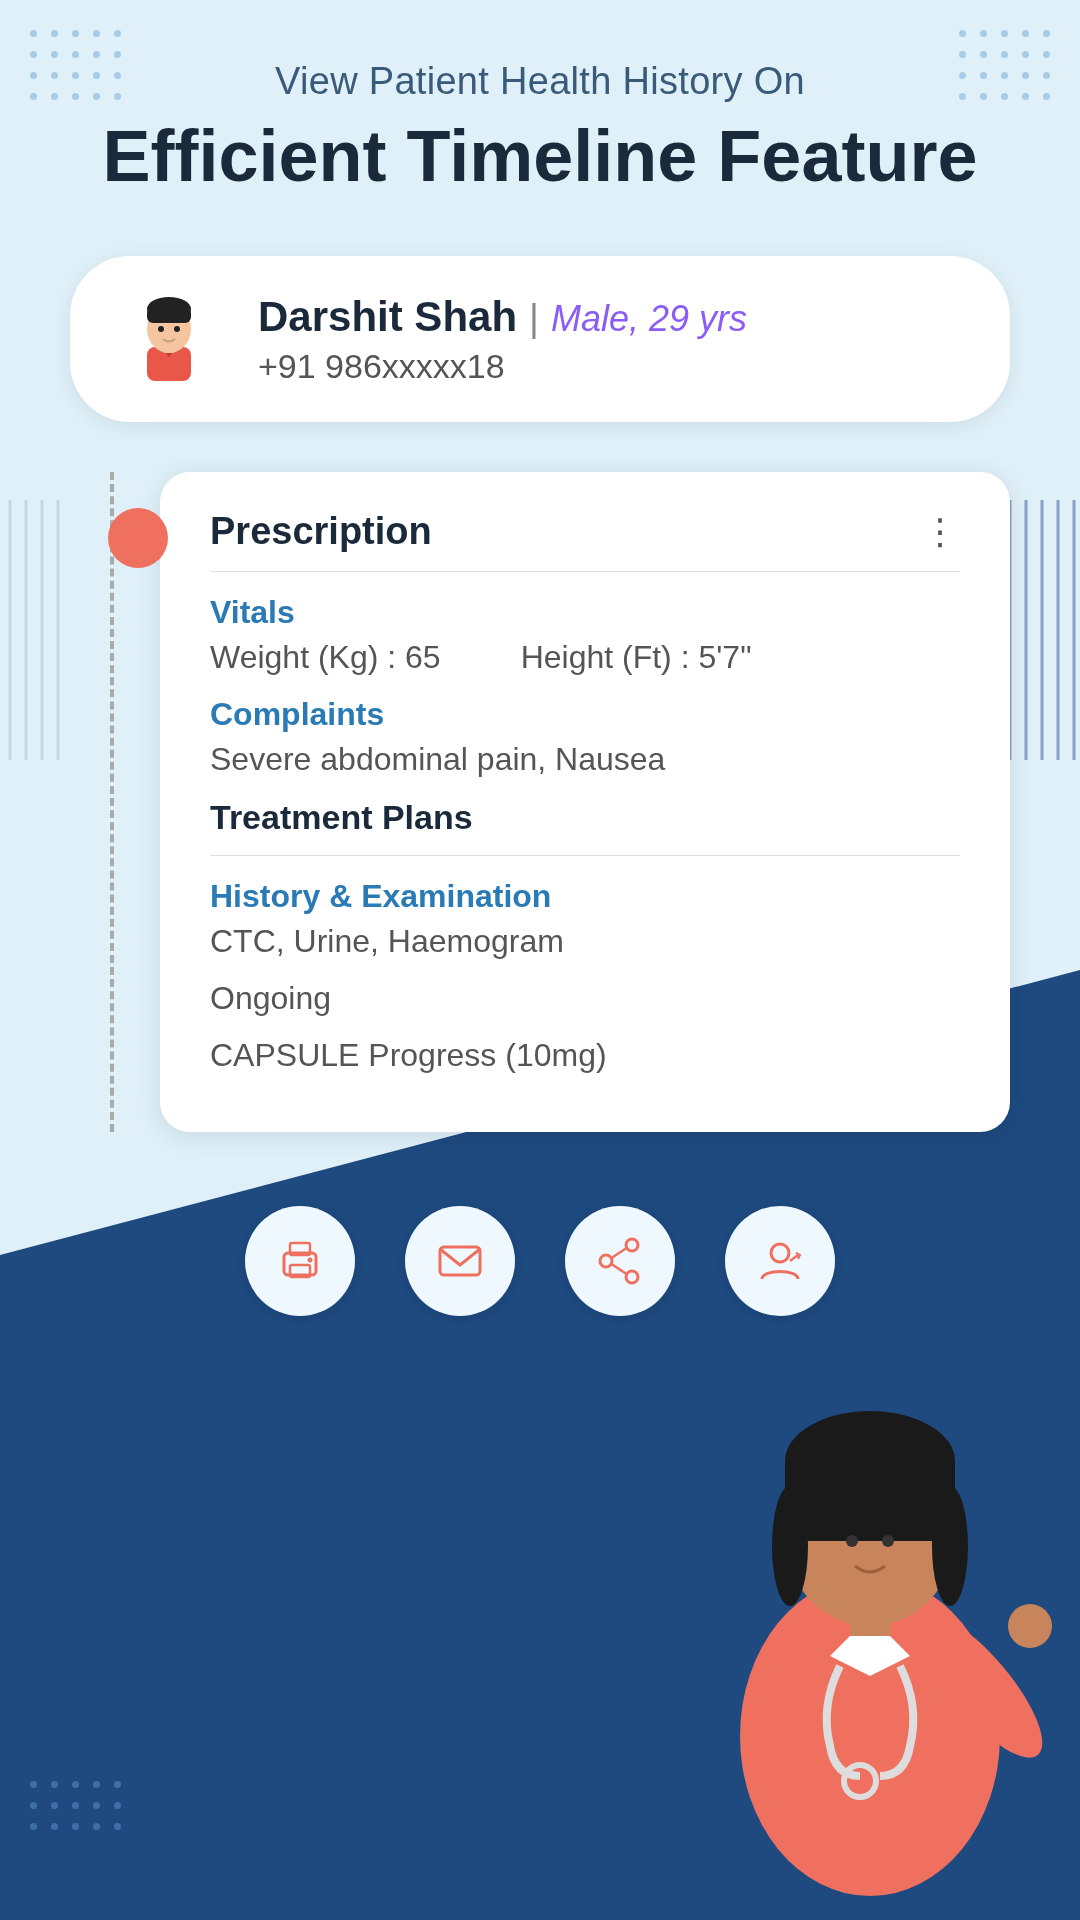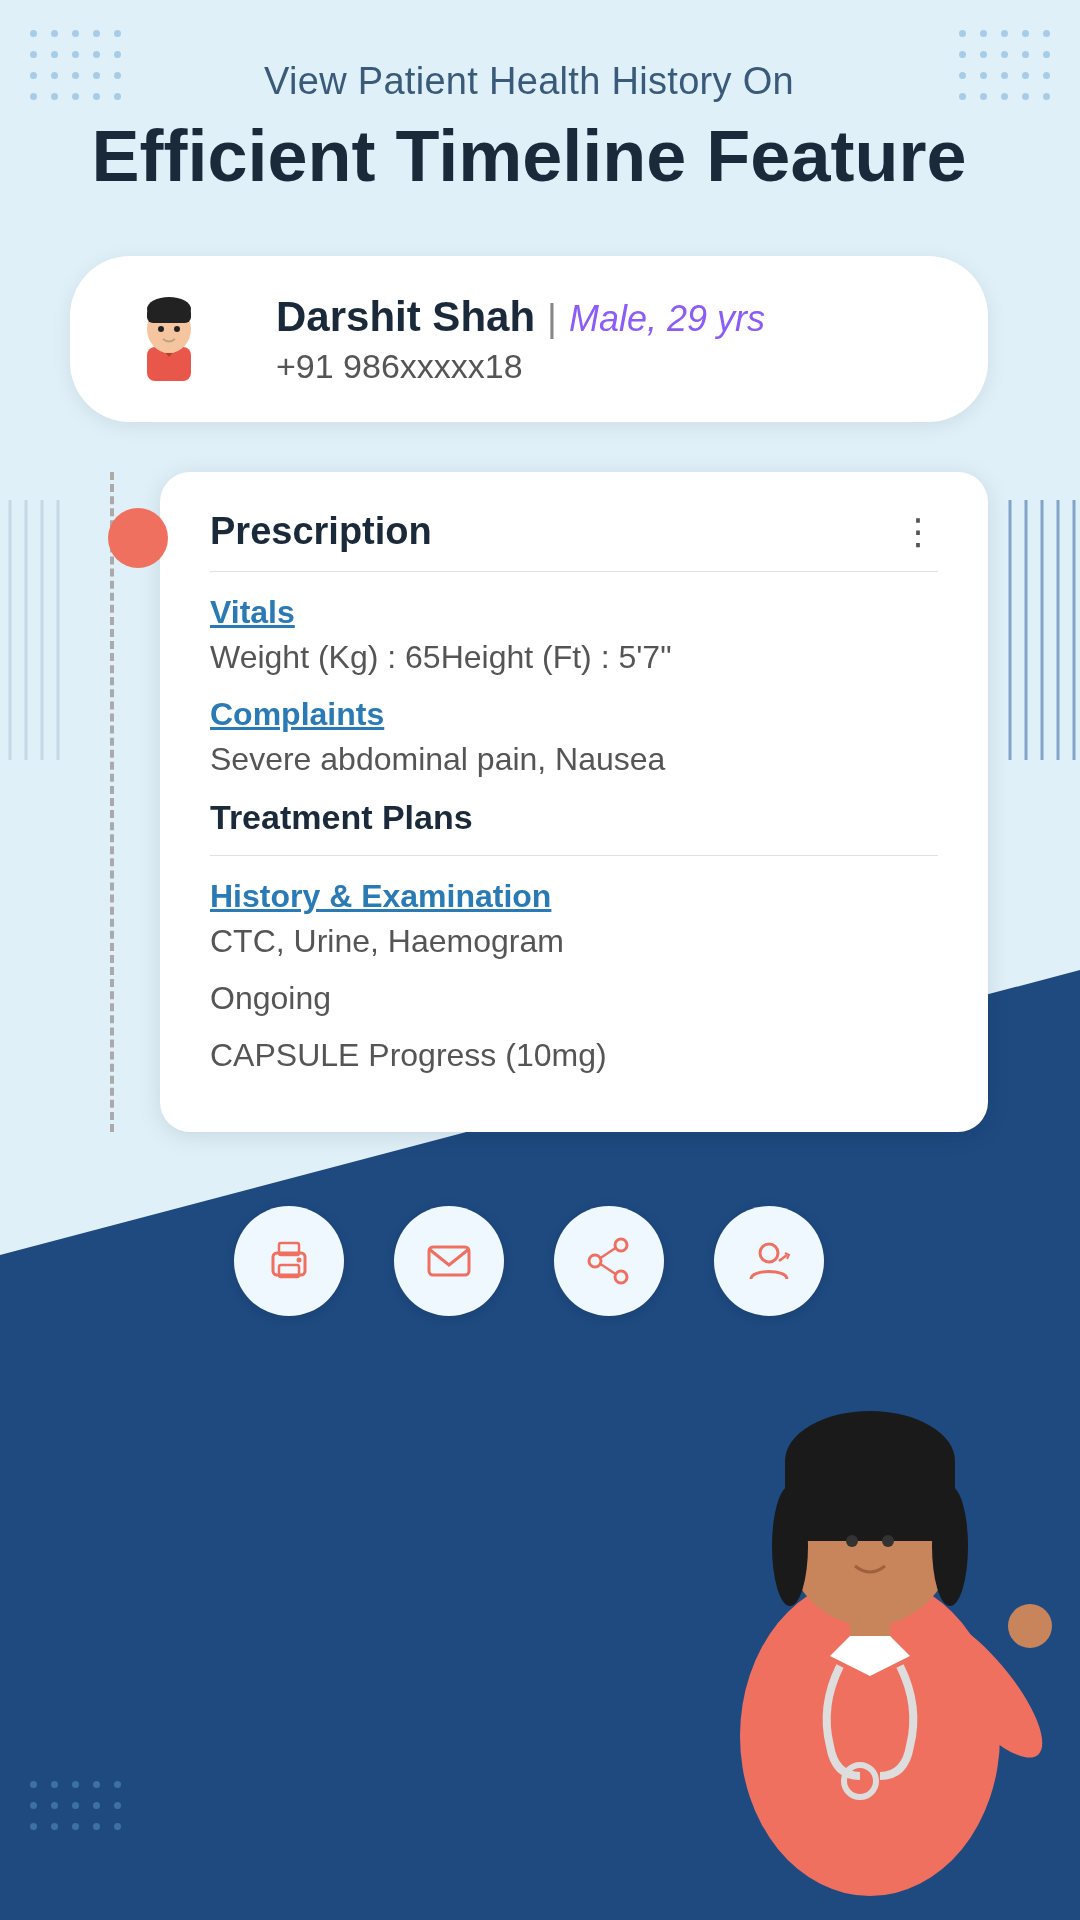--- a/index.html
+++ b/index.html
@@ -48,21 +48,21 @@
       height: 950px;
       bottom: 0;
       left: 0;
       clip-path: polygon(0 30%, 100% 0%, 100% 100%, 0% 100%);
       z-index: 0;
     }
 
     .content-wrapper {
       position: relative;
       z-index: 1;
-      padding: 60px 92px 0 70px;
+      padding: 60px 70px 0 70px;
     }
 
     
     .subtitle {
       text-align: center;
       font-size: 38px;
       color: #3a5a7a;
       font-weight: 400;
       margin-bottom: 14px;
       letter-spacing: 0.3px;
@@ -76,21 +76,21 @@
       line-height: 1.1;
     }
 
     
     .patient-card {
       background: #fff;
       border-radius: 60px;
       padding: 28px 44px;
       display: flex;
       align-items: center;
-      gap: 52px;
+      gap: 34px;
       margin-bottom: 50px;
       box-shadow: 0 4px 20px rgba(0,0,0,0.08);
     }
     .avatar-wrap {
       width: 110px;
       height: 110px;
       flex-shrink: 0;
       display: flex;
       align-items: center;
       justify-content: center;
@@ -201,30 +201,30 @@
       border: none;
       border-top: 1.5px solid #e0e0e0;
       margin: 18px 0 22px 0;
     }
 
     .section-label {
       font-size: 32px;
       font-weight: 700;
       color: #2a7ab5;
       margin-bottom: 8px;
-      text-decoration: underline;
     }
     .section-value {
       font-size: 32px;
       color: #555;
       margin-bottom: 20px;
     }
 
     .vitals-row {
       display: flex;
+      gap: 80px;
     }
 
     .section-label-dark {
       font-size: 34px;
       font-weight: 700;
       color: #1a2a3a;
       margin-bottom: 10px;
     }
 
     

